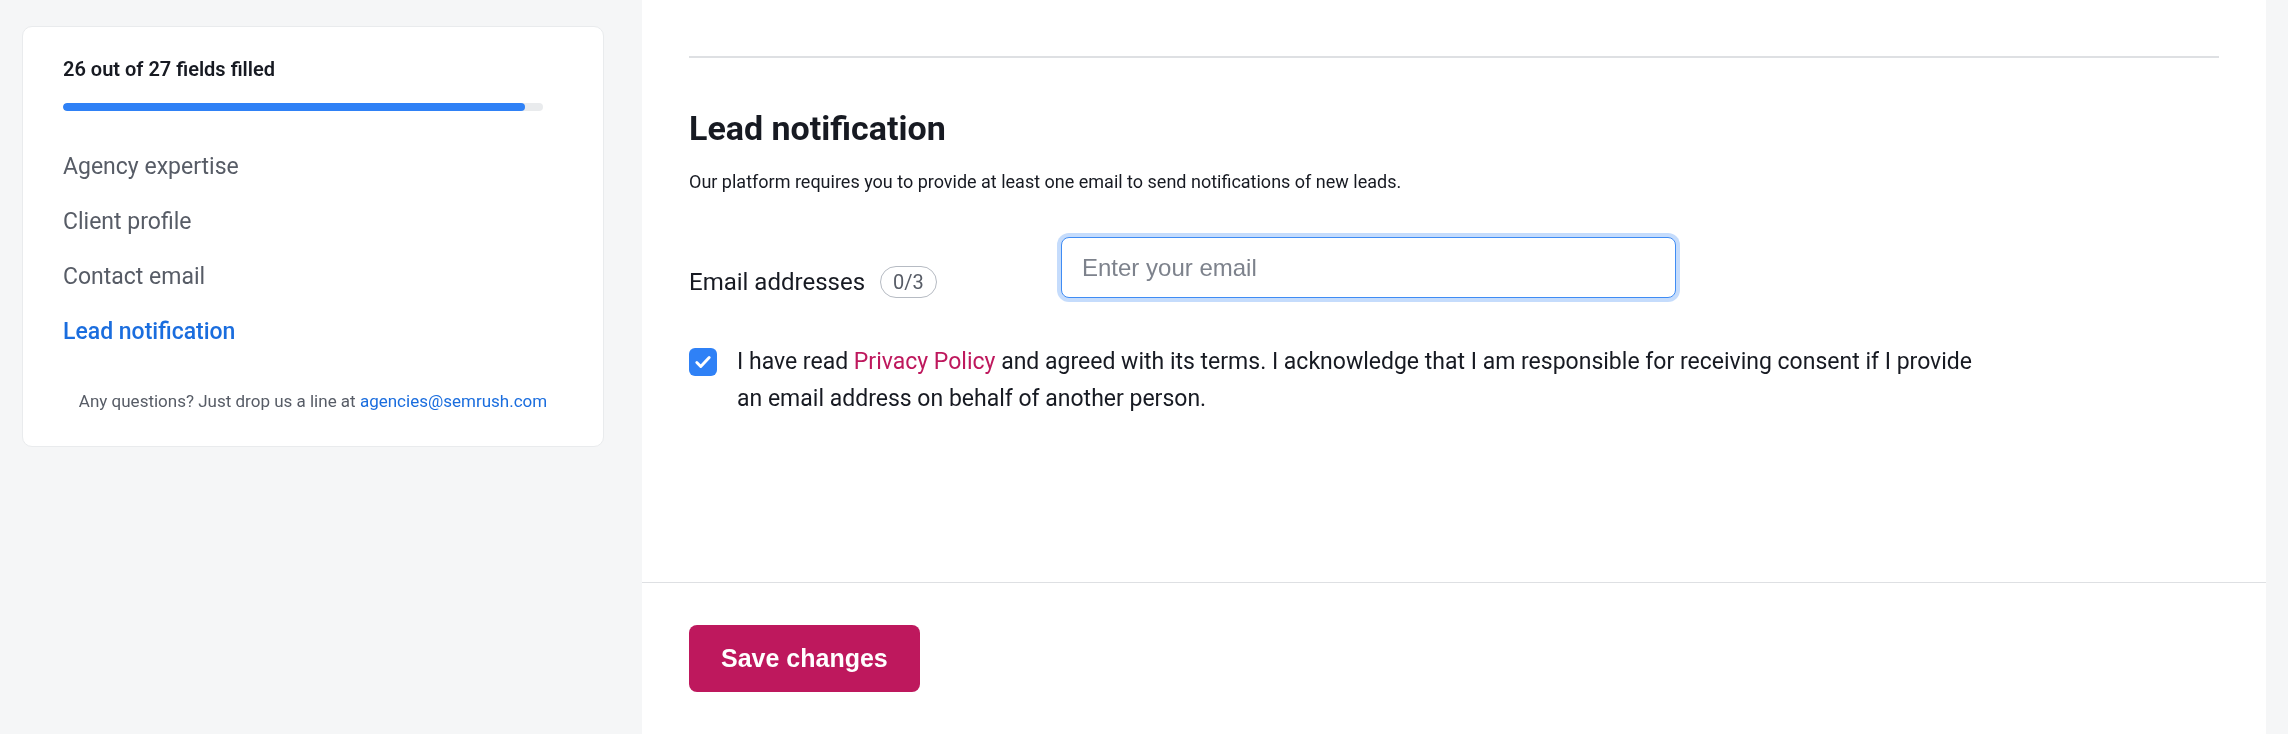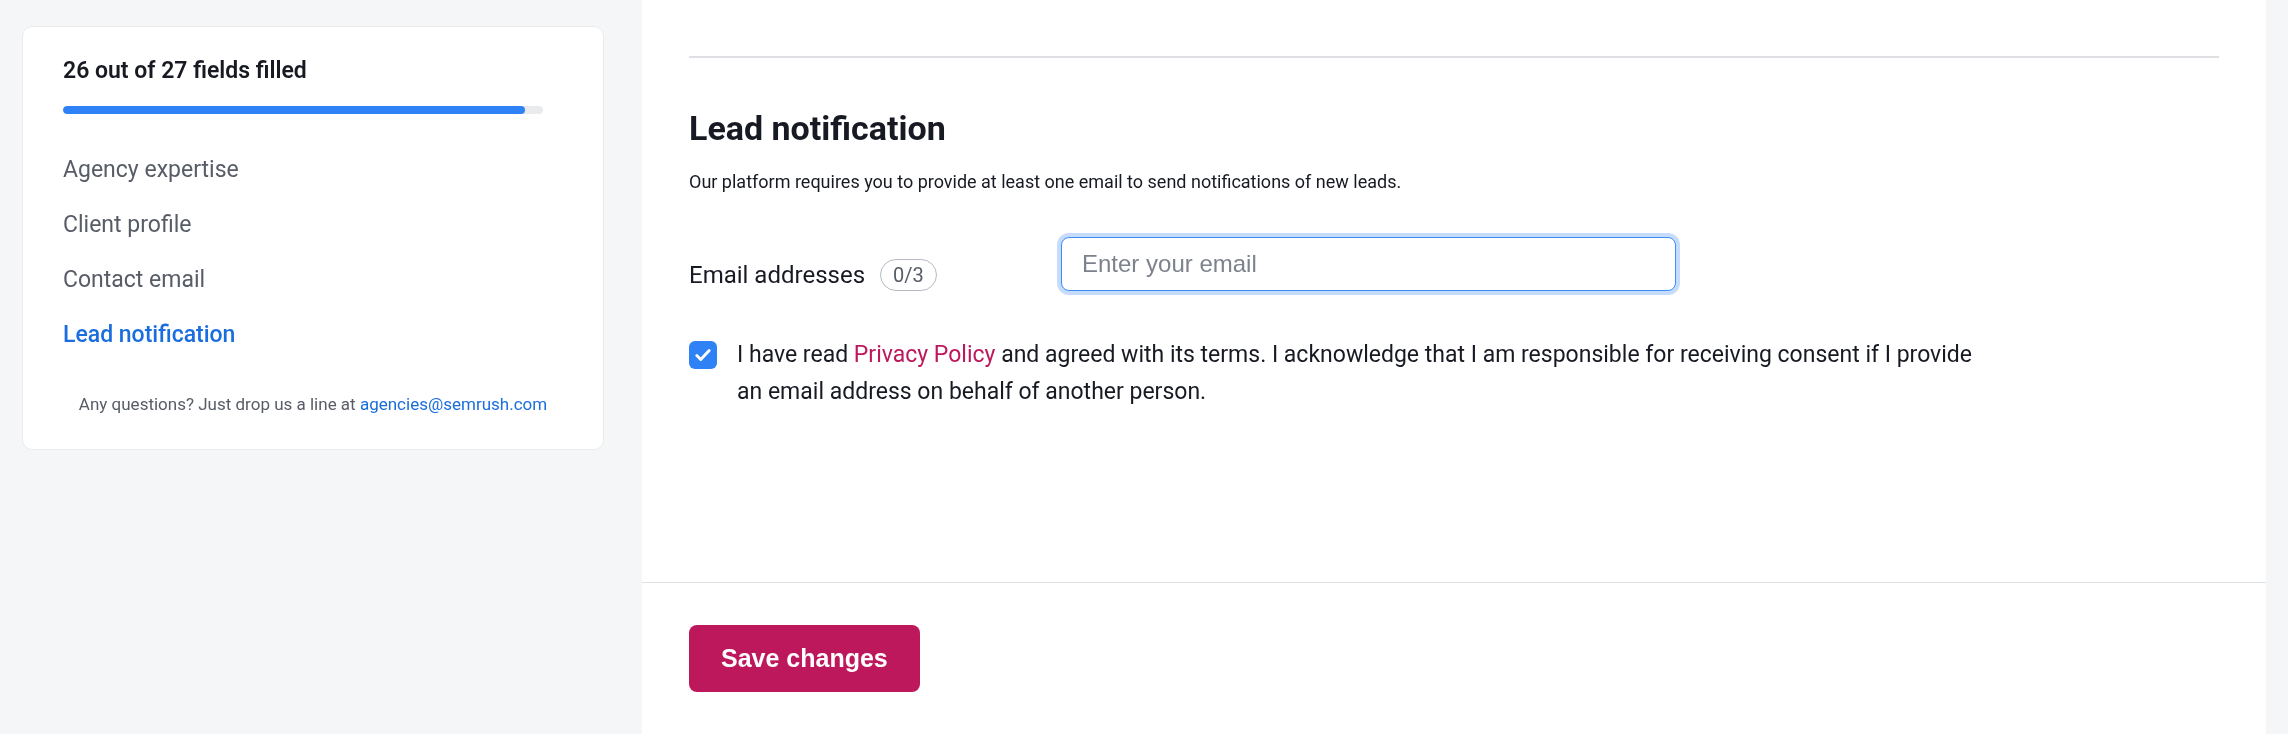--- a/index.html
+++ b/index.html
@@ -22,21 +22,21 @@
     .sidebar {
       background: #fff;
       border-radius: 10px;
       border: 1px solid #e9ebed;
       width: 582px;
       padding: 30px 40px 32px 40px;
       margin-top: 26px;
       flex-shrink: 0;
     }
     .progress-title {
-      font-size: 23px;
+      font-size: 20px;
       font-weight: 600;
       color: #171a22;
       margin-bottom: 22px;
     }
     .progress-bar-track {
       width: 100%;
       max-width: 480px;
       height: 8px;
       background: #e9ebed;
       border-radius: 4px;
@@ -123,21 +123,21 @@
     .badge {
       border: 1.5px solid #b6bbc3;
       border-radius: 18px;
       padding: 1px 12px;
       font-size: 20px;
       color: #575c66;
       line-height: 1.4;
     }
     .email-input {
       width: 615px;
-      height: 54px;
+      height: 61px;
       border: 1px solid #3f8cf4;
       border-radius: 8px;
       font-size: 24px;
       padding: 0 20px;
       color: #171a22;
       outline: none;
       box-shadow: 0 0 0 4px rgba(63,140,244,0.30);
     }
     .email-input::placeholder {
       color: #7d828c;

